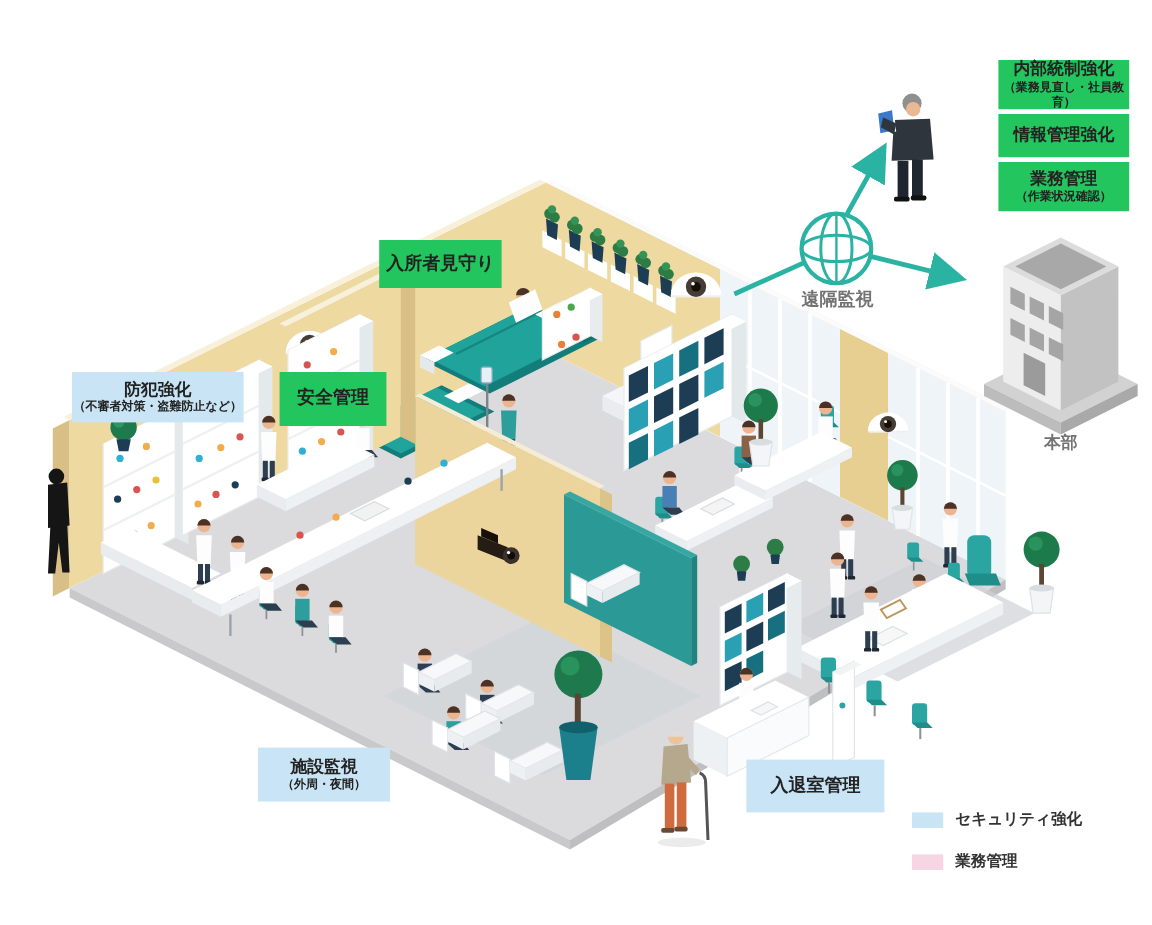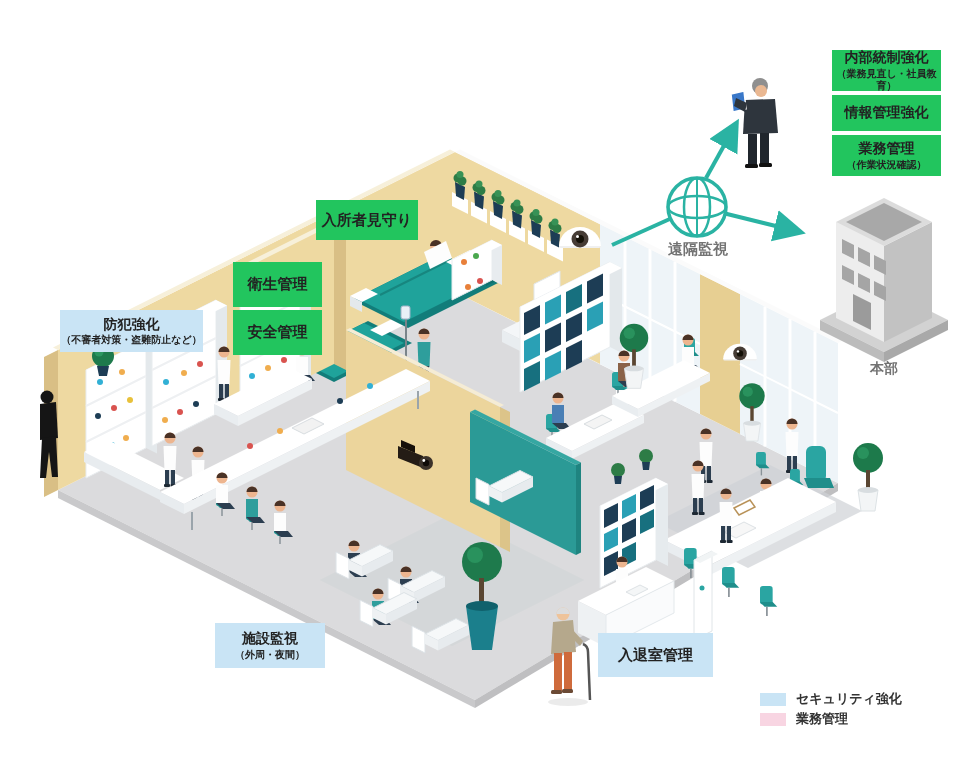--- a/index.html
+++ b/index.html
@@ -9,21 +9,21 @@
   .abs{position:absolute;}
   .intro{left:40px;top:42px;font-size:19px;font-weight:bold;color:#595959;line-height:37px;letter-spacing:0.5px;}
   .tag{position:absolute;display:flex;flex-direction:column;align-items:center;justify-content:center;
        text-align:center;color:#222;z-index:5;}
   .tag .main{font-weight:bold;font-size:14px;line-height:1.25;}
   .tag .main.big{font-size:15px;}
   .tag .sub{font-weight:bold;font-size:10px;line-height:1.2;margin-top:1px;}
   .pink{background:#22c55e;}
   .blue{background:#c9e4f5;}
   .side-note{position:absolute;font-weight:bold;color:#737373;text-align:center;z-index:5;}
-  .legend{position:absolute;z-index:5;display:flex;flex-direction:column;gap:2px;margin-top:16px;}
+  .legend{position:absolute;z-index:5;display:flex;flex-direction:column;gap:17px;}
   .legend-row{display:flex;align-items:center;gap:10px;}
   .legend-swatch{width:26px;height:13px;}
   .legend-swatch.sw-blue{background:#c9e4f5;}
   .legend-swatch.sw-pink{background:#f8d5e2;}
   .legend-label{font-size:13px;font-weight:bold;color:#333;}
 </style>
 </head>
 <body>
 
 <div id="stage">
@@ -436,35 +436,32 @@
   <div class="main">情報管理強化</div>
 </div>
 <div class="tag pink" style="left:832px;top:135px;width:109px;height:41px;">
   <div class="main">業務管理</div>
   <div class="sub">（作業状況確認）</div>
 </div>
 
 <div class="tag pink" style="left:316px;top:200px;width:102px;height:40px;">
   <div class="main big">入所者見守り</div>
 </div>
-<div class="tag pink" style="left:233px;top:262px;width:89px;height:45px;">
-  <div class="main big">衛生管理</div>
-</div>
 <div class="tag pink" style="left:233px;top:310px;width:89px;height:45px;">
   <div class="main big">安全管理</div>
 </div>
 <div class="tag blue" style="left:20px;top:310px;width:143px;height:42px;margin-left:40px;">
   <div class="main">防犯強化</div>
   <div class="sub">（不審者対策・盗難防止など）</div>
 </div>
 <div class="tag blue" style="left:215px;top:623px;width:110px;height:45px;">
   <div class="main">施設監視</div>
   <div class="sub">（外周・夜間）</div>
 </div>
-<div class="tag blue" style="left:598px;top:633px;width:115px;height:44px;">
+<div class="tag blue" style="left:622px;top:633px;width:115px;height:44px;">
   <div class="main big">入退室管理</div>
 </div>
 
 <div class="legend" style="left:760px;top:674px;">
   <div class="legend-row">
     <div class="legend-swatch sw-blue"></div>
     <div class="legend-label">セキュリティ強化</div>
   </div>
   <div class="legend-row">
     <div class="legend-swatch sw-pink"></div>

